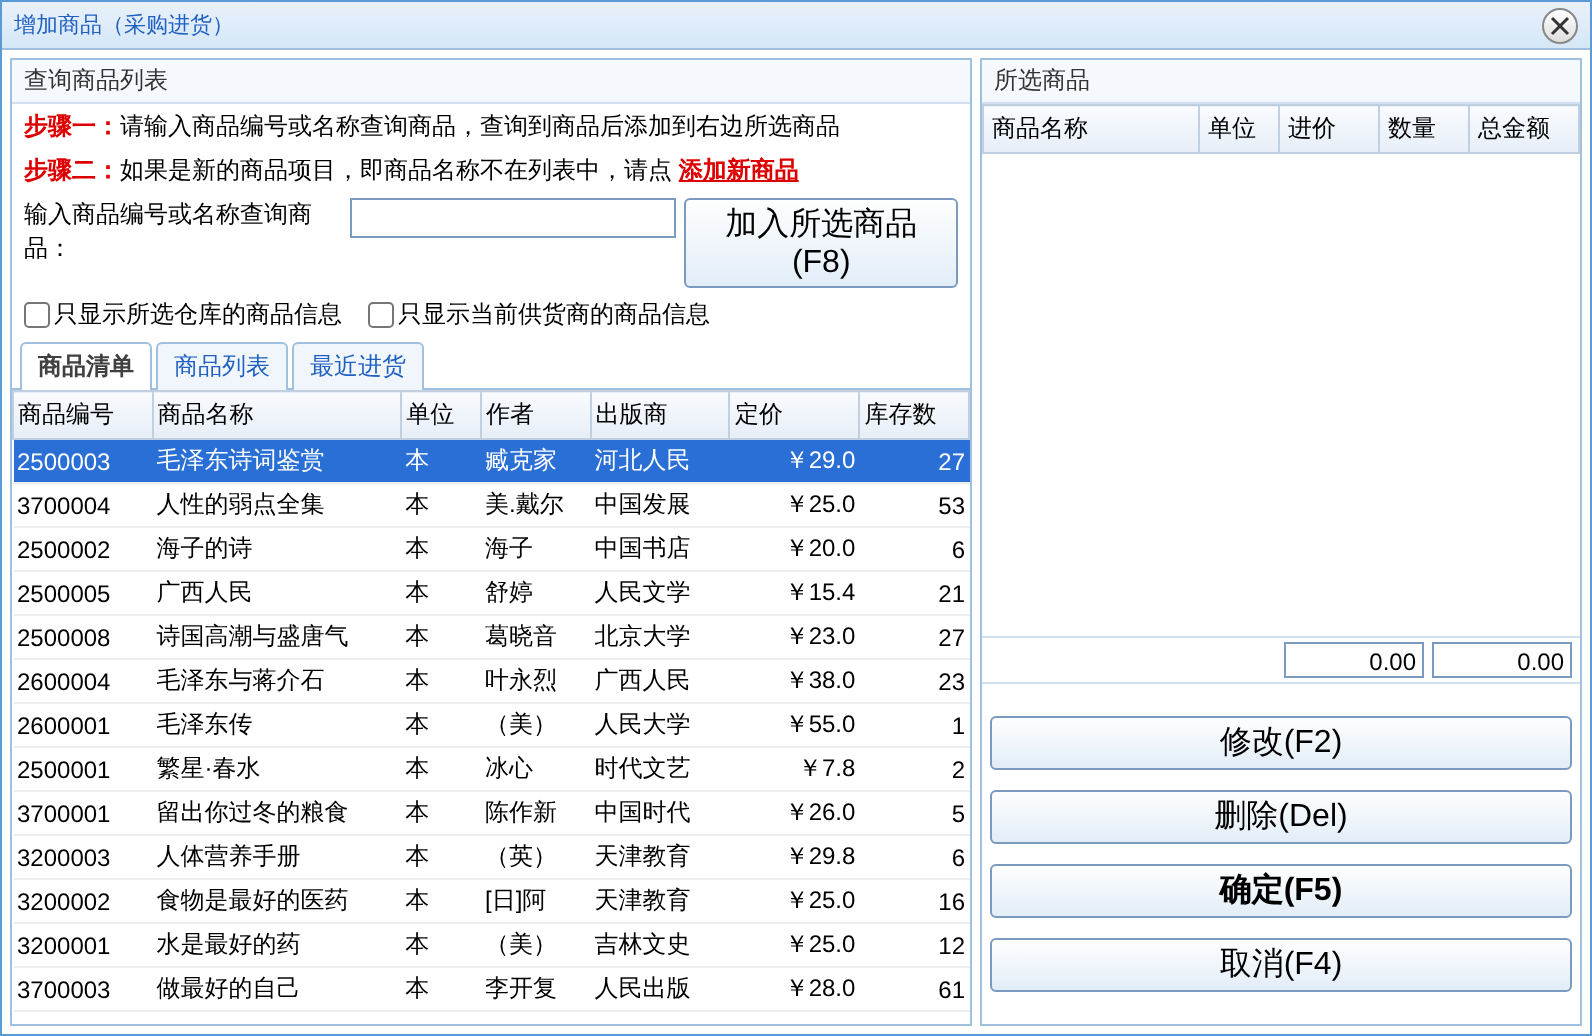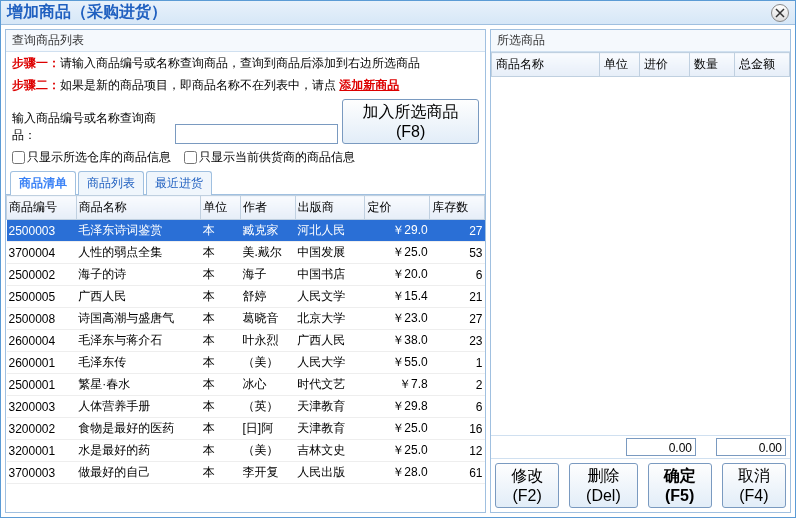--- a/index.html
+++ b/index.html
@@ -1,48 +1,48 @@
 <!DOCTYPE html>
 <html><head>
 <meta charset="utf-8">
 <style>
 * { box-sizing: border-box; margin: 0; padding: 0; }
 body { font-family: "SimSun", "宋体", sans-serif; font-size: 12px; background: #fff; }
 .window { width: 796px; height: 518px; border: 1px solid #5b9bd5; background: #fff; display: flex; flex-direction: column; }
 .titlebar { height: 24px; background: linear-gradient(to bottom, #e8f1fb, #d6e7f7); border-bottom: 1px solid #a0c0e0; display: flex; align-items: center; padding: 0 6px; }
-.titlebar .title { color: #2060c0; font-size: 16px; font-weight: bold; }
+.titlebar .title { color: #2060c0; font-size: 11px; }
 .titlebar .close { margin-left: auto; width: 18px; height: 18px; border: 1px solid #888; border-radius: 50%; display: flex; align-items: center; justify-content: center; cursor: pointer; background: linear-gradient(to bottom,#fff,#ddd); }
 .titlebar .close svg { width: 10px; height: 10px; }
 .body { flex: 1; display: flex; padding: 4px; gap: 4px; overflow: hidden; }
 .panel { border: 1px solid #a0c0e0; display: flex; flex-direction: column; }
 .panel-title { padding: 2px 6px; color: #333; background: #f5f9fd; border-bottom: 1px solid #d0e0f0; }
 .left { width: 481px; }
 .right { flex: 1; }
 .inst { padding: 3px 6px; line-height: 16px; }
 .step-red { color: #d00; font-weight: bold; }
 .add-new { color: #d00; font-weight: bold; text-decoration: underline; cursor: pointer; }
-.searchrow { display: flex; align-items: flex-end; gap: 4px; padding: 3px 6px; }
+.searchrow { display: flex; align-items: flex-start; gap: 4px; padding: 3px 6px; }
 .searchrow input { border: 1px solid #7a9ac0; height: 20px; width: 170px; padding: 0 3px; font-size: 12px; }
 .btn { border: 1px solid #7a9ac0; background: linear-gradient(to bottom,#fefefe,#e2edf8); border-radius: 3px; padding: 2px 8px; cursor: pointer; font-size: 16px; font-family: inherit; }
 .checkrow { display: flex; align-items: center; gap: 3px; padding: 2px 6px; }
 .checkrow label { display: flex; align-items: center; gap: 2px; margin-right: 10px; cursor: pointer; }
 .tabs { display: flex; border-bottom: 1px solid #a0c0e0; padding: 0 4px; margin-top: 2px; }
 .tab { padding: 3px 8px; border: 1px solid #a0c0e0; border-bottom: none; margin-right: 2px; background: #f0f6fc; cursor: pointer; color: #2060c0; border-radius: 3px 3px 0 0; position: relative; top: 1px; }
-.tab.active { background: #fff; color: #3b82f6; font-weight: bold; }
+.tab.active { background: #fff; color: #404040; font-weight: bold; }
 .grid { flex: 1; overflow: auto; }
 .grid table { width: 100%; border-collapse: collapse; table-layout: fixed; }
 .grid th { background: linear-gradient(to bottom,#f9fbfe,#e6eef8); border: 1px solid #c0d0e0; padding: 3px 2px; font-weight: normal; text-align: left; position: sticky; top: 0; }
 .grid td { border-bottom: 1px solid #eee; padding: 2px 2px; white-space: nowrap; overflow: hidden; text-overflow: clip; }
 .grid tr.sel td { background: #2a6fd6; color: #fff; }
 .num { text-align: right; padding-right: 4px; }
 .right .grid { flex: 1; }
 .right .headrow th { background: linear-gradient(to bottom,#f9fbfe,#e6eef8); border: 1px solid #c0d0e0; padding: 3px 4px; font-weight: normal; text-align: left; }
-.totals { display: flex; justify-content: flex-end; gap: 20px; padding: 2px 4px; border-top: 1px solid #d0e0f0; align-items: flex-end; }
+.totals { display: flex; justify-content: flex-end; gap: 4px; padding: 2px 4px; border-top: 1px solid #d0e0f0; align-items: flex-end; }
 .totals .field { border: 1px solid #7a9ac0; background: #fff; width: 70px; height: 18px; text-align: right; padding: 0 3px; line-height: 18px; }
-.btnrow { display: flex; justify-content: center; gap: 10px; padding: 4px 4px; border-top: 1px solid #d0e0f0; }
+.btnrow { display: flex; justify-content: center; gap: 10px; padding: 16px 4px; border-top: 1px solid #d0e0f0; flex-direction: column; }
 .btn.primary { font-weight: bold; }
 </style>
 </head>
 <body>
 
 <div class="window">
   <div class="titlebar">
     <span class="title">增加商品（采购进货）</span>
     <div class="close">
       <svg viewBox="0 0 10 10">
@@ -169,20 +169,29 @@
               <tr>
                 <td>2500001</td>
                 <td>繁星·春水</td>
                 <td>本</td>
                 <td>冰心</td>
                 <td>时代文艺</td>
                 <td class="num">￥7.8</td>
                 <td class="num">2</td>
               </tr>
               <tr>
+                <td>3700001</td>
+                <td>留出你过冬的粮食</td>
+                <td>本</td>
+                <td>陈作新</td>
+                <td>中国时代</td>
+                <td class="num">￥26.0</td>
+                <td class="num">5</td>
+              </tr>
+              <tr>
                 <td>3200003</td>
                 <td>人体营养手册</td>
                 <td>本</td>
                 <td>（英）</td>
                 <td>天津教育</td>
                 <td class="num">￥29.8</td>
                 <td class="num">6</td>
               </tr>
               <tr>
                 <td>3200002</td>

